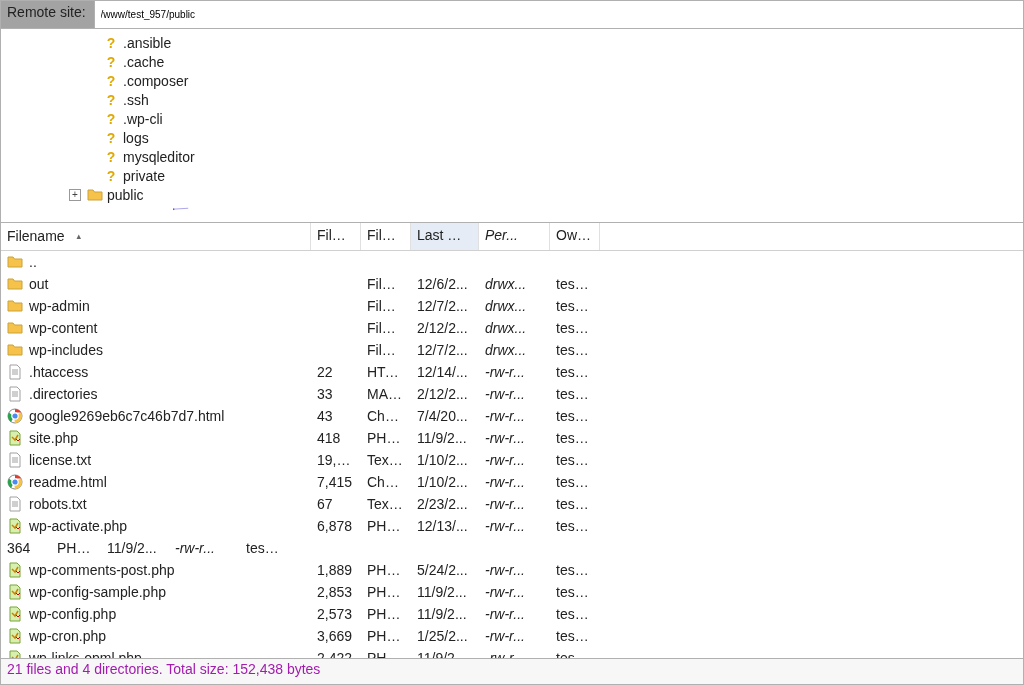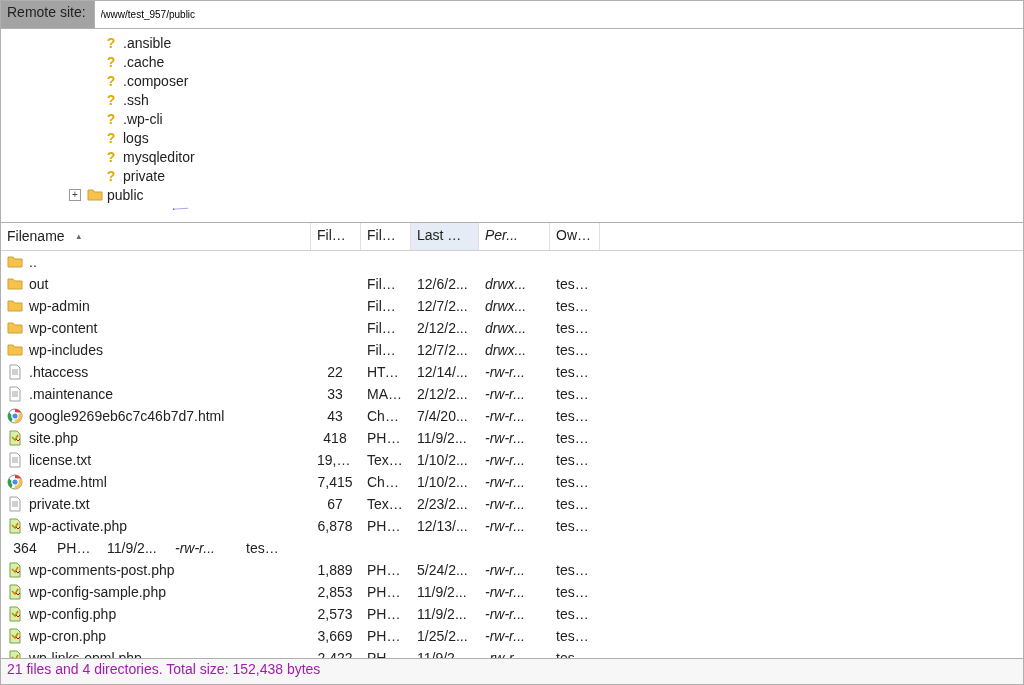--- a/index.html
+++ b/index.html
@@ -104,21 +104,21 @@
   }
   .col {
     border-right: 1px solid #e0e0e0;
     padding: 4px 8px 4px 6px;
     white-space: nowrap;
     overflow: hidden;
     text-overflow: ellipsis;
     box-sizing: border-box;
   }
   .col-name   { width: 310px; display:flex; align-items:center; gap:6px;}
-  .col-size   { width: 50px; text-align: center; }
+  .col-size   { width: 50px; text-align: left; }
   .col-type   { width: 50px; }
   .col-mod    { width: 68px; }
   .col-perm   { width: 71px; font-style: italic; }
   .col-owner  { width: 50px; }
   .list-header .col { cursor: default; }
   .list-header .col.sorted { background: #e5ecf5; }
   .sort-arrow {
     font-size: 9px;
     color: #666;
     padding-left: 6px;
@@ -367,21 +367,21 @@
           <div class="col col-owner">test ...</div>
         </div>
         <div class="row">
           <div class="col col-name">
             <span class="ficon">
   <svg viewBox="0 0 16 16">
     <path d="M3 1h7l3 3v11H3z" fill="#fff" stroke="#a0a0a0"></path>
     <path d="M5 6h6M5 8h6M5 10h6" stroke="#a0a0a0" stroke-width="1"></path>
   </svg>
 </span>
-            <span>.maintenance</span>
+            <span>.directories</span>
           </div>
           <div class="col col-size">33</div>
           <div class="col col-type">MAI...</div>
           <div class="col col-mod">2/12/2...</div>
           <div class="col col-perm">-rw-r...</div>
           <div class="col col-owner">test ...</div>
         </div>
         <div class="row">
           <div class="col col-name">
             <span class="ficon">
@@ -454,21 +454,21 @@
           <div class="col col-owner">test ...</div>
         </div>
         <div class="row">
           <div class="col col-name">
             <span class="ficon">
   <svg viewBox="0 0 16 16">
     <path d="M3 1h7l3 3v11H3z" fill="#fff" stroke="#a0a0a0"></path>
     <path d="M5 6h6M5 8h6M5 10h6" stroke="#a0a0a0" stroke-width="1"></path>
   </svg>
 </span>
-            <span>private.txt</span>
+            <span>robots.txt</span>
           </div>
           <div class="col col-size">67</div>
           <div class="col col-type">Text ...</div>
           <div class="col col-mod">2/23/2...</div>
           <div class="col col-perm">-rw-r...</div>
           <div class="col col-owner">test ...</div>
         </div>
         <div class="row">
           <div class="col col-name">
             <span class="ficon">

